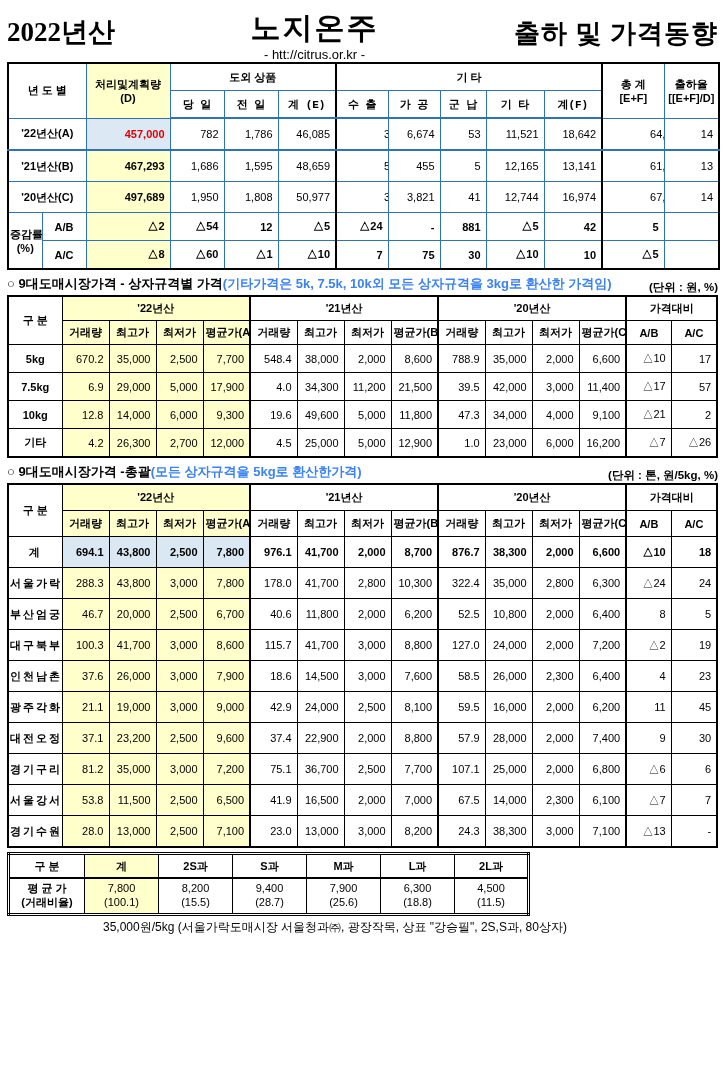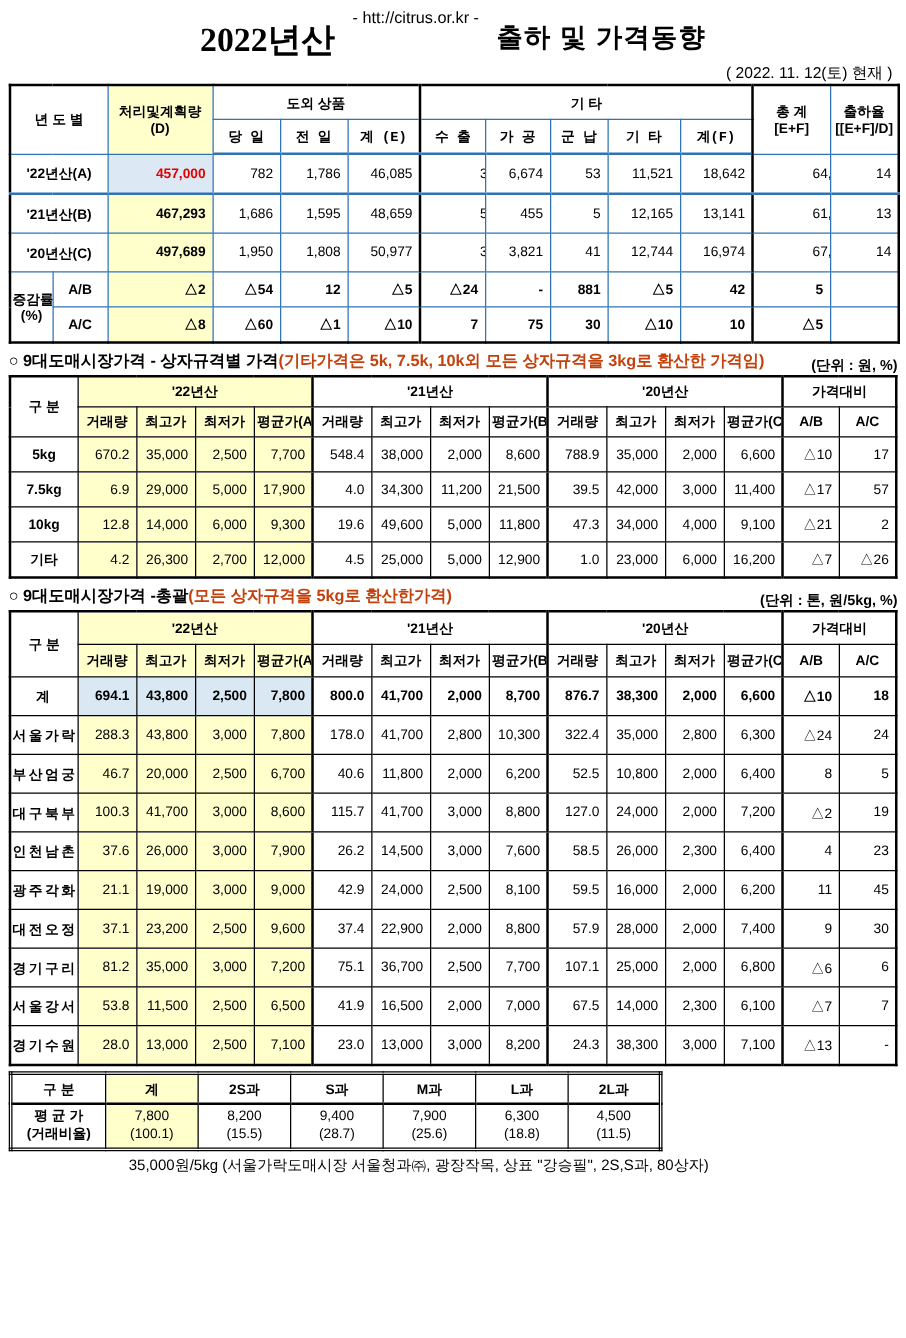--- a/index.html
+++ b/index.html
@@ -1,36 +1,36 @@
 <!DOCTYPE html>
 <html lang="ko"><head>
 <meta charset="utf-8">
 <style>
   html,body{margin:0;padding:0;background:#fff;}
   body{width:725px;font-family:"Liberation Sans",sans-serif;color:#000;}
   .page{padding:4px 7px 6px 7px;}
 
   
-  .titleblock{display:flex;justify-content:center;align-items:flex-start;gap:14px;padding-top:4px;}
+  .titleblock{display:flex;justify-content:space-between;align-items:flex-start;gap:14px;padding-top:4px;}
   .t-year{font-family:"Liberation Serif",serif;font-size:27px;font-weight:bold;margin-top:6px;}
   .t-prod-wrap{text-align:center;}
   .t-prod{font-size:30px;font-weight:900;letter-spacing:2px;}
   .t-url{font-size:13px;margin-top:-2px;}
-  .t-suffix{font-family:Liberation Sans, sans-serif;font-size:21px;font-weight:bold;margin-top:8px;letter-spacing:1px;}
+  .t-suffix{font-family:Liberation Serif, serif;font-size:26px;font-weight:bold;margin-top:8px;letter-spacing:1px;}
   .t-date{text-align:right;font-size:12.5px;padding-right:4px;margin-top:0px;}
 
   
   .sect{display:flex;align-items:center;gap:7px;margin:6px 0 3px 0;}
   .sq{display:inline-block;width:12px;height:13px;border:3px solid #000;border-right-width:5px;border-bottom-width:5px;flex:none;}
   .sect-label{font-size:18px;font-weight:900;letter-spacing:3px;}
   .sect-bracket{font-size:16px;font-weight:900;letter-spacing:0px;}
   .unitline{display:flex;justify-content:space-between;align-items:flex-end;}
   .unit{font-size:11.5px;font-weight:bold;text-align:right;flex:none;margin-left:auto;}
   .subtitle{font-size:13px;font-weight:bold;margin:5px 0 2px 0;}
-  .subtitle .blue{color:#c2410c;}
+  .subtitle .blue{color:#3b82f6;}
 
   
   table{border-collapse:collapse;table-layout:fixed;width:711px;}
   td,th{border:1px solid #000;overflow:hidden;white-space:nowrap;font-size:11px;padding:0 3px;}
   th{font-weight:bold;text-align:center;padding:1px 2px;}
   td.num{text-align:right;padding-right:5px;}
   td.rl{text-align:center;font-weight:bold;padding:0 1px;}
   .yh{background:#FFFFCC;}
   .gl{border-left:2px solid #000 !important;}
 
@@ -73,25 +73,25 @@
   .note.indent{margin-left:96px;}
 </style>
 </head>
 <body>
 
 <div class="page">
 
   <div class="titleblock">
     <span class="t-year">2022년산</span>
     <span class="t-prod-wrap">
+      <div class="t-prod">노지온주</div>
       <div class="t-url">- htt://citrus.or.kr -</div>
     </span>
     <span class="t-suffix">출하 및 가격동향</span>
   </div>
-  <div class="t-date">( 2022. 11. 12(토) 현재 )</div>
 
 
   <table id="t1">
     <colgroup>
       <col style="width:34px">
         <col style="width:44px">
         <col style="width:84px">
       <col style="width:54px">
         <col style="width:54px">
         <col style="width:58px">
@@ -374,21 +374,21 @@
         <th>A/C</th>
       </tr>
     </thead>
     <tbody>
         <tr class="hl">
           <td class="rl">계</td>
           <td class="num">694.1</td>
           <td class="num">43,800</td>
           <td class="num">2,500</td>
           <td class="num">7,800</td>
-          <td class="num">800.0</td>
+          <td class="num">976.1</td>
           <td class="num">41,700</td>
           <td class="num">2,000</td>
           <td class="num">8,700</td>
           <td class="num">876.7</td>
           <td class="num">38,300</td>
           <td class="num">2,000</td>
           <td class="num">6,600</td>
           <td class="num">△10</td>
           <td class="num">18</td>
         </tr>
@@ -442,21 +442,21 @@
           <td class="num">7,200</td>
           <td class="num">△2</td>
           <td class="num">19</td>
         </tr>
         <tr>
           <td class="rl">인천남촌</td>
           <td class="num">37.6</td>
           <td class="num">26,000</td>
           <td class="num">3,000</td>
           <td class="num">7,900</td>
-          <td class="num">26.2</td>
+          <td class="num">18.6</td>
           <td class="num">14,500</td>
           <td class="num">3,000</td>
           <td class="num">7,600</td>
           <td class="num">58.5</td>
           <td class="num">26,000</td>
           <td class="num">2,300</td>
           <td class="num">6,400</td>
           <td class="num">4</td>
           <td class="num">23</td>
         </tr>

